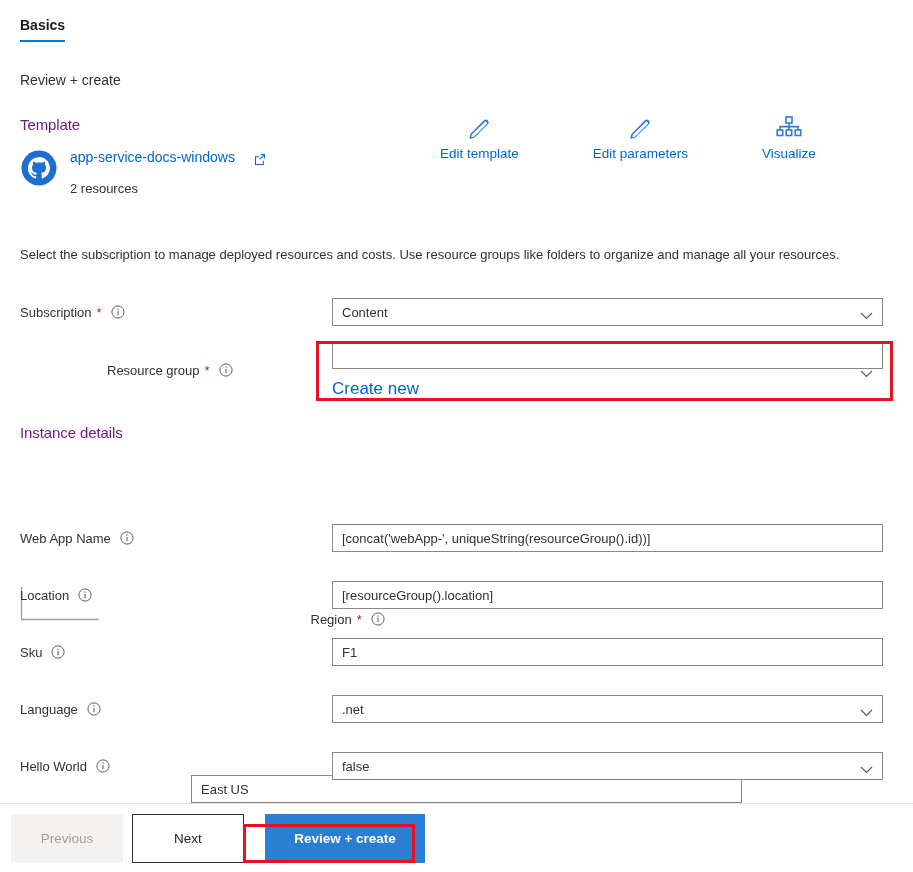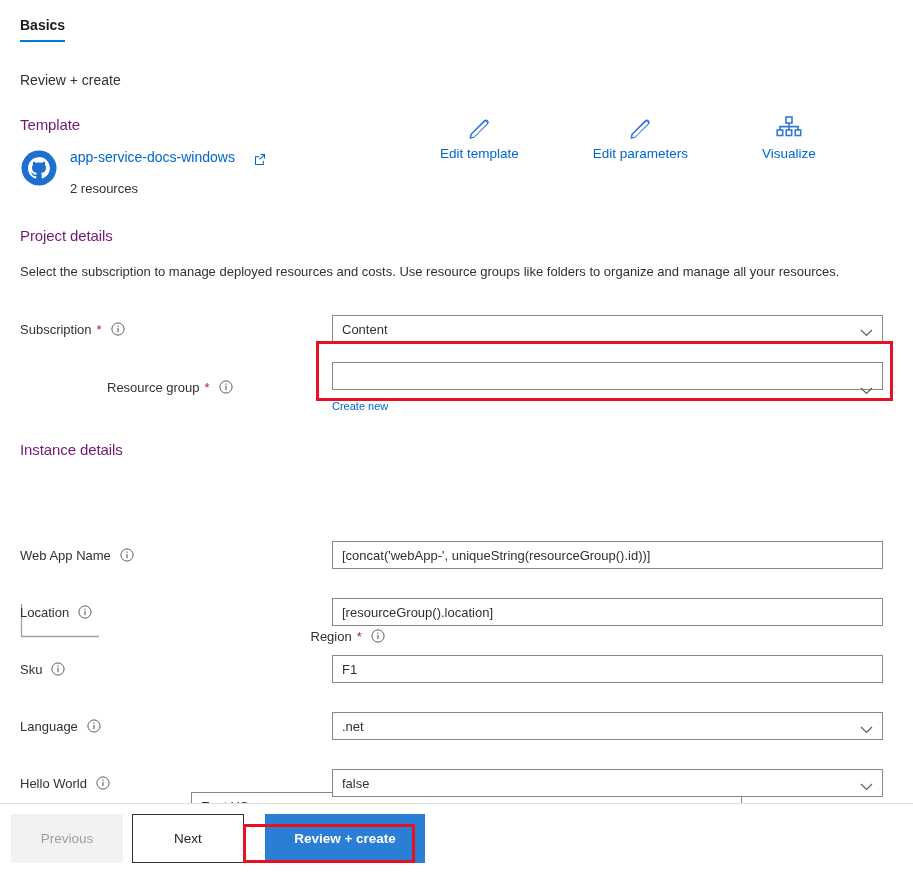--- a/index.html
+++ b/index.html
@@ -155,21 +155,21 @@
 
   
   .sub-label { padding-left: 87px; }
   .tree-connector {
     position: absolute;
     pointer-events: none;
   }
 
   .create-new {
     color: #0066cc;
-    font-size: 11px;
+    font-size: 17px;
     cursor: pointer;
     margin-top: 10px;
     display: inline-block;
   }
 
   
   .annot {
     position: absolute;
     border: 3px solid #e81123;
     pointer-events: none;
@@ -290,21 +290,20 @@
             <path d="M13 8.2v3.4M4 15v-3.4h18V15M13 11.6V15"></path>
           </g>
         </svg>
       </span>
       <span class="action-label">Visualize</span>
     </div>
   </div>
 </div>
 
 <div class="project-details">
-  <div class="section-heading">Project details</div>
   <div class="desc">Select the subscription to manage deployed resources and costs. Use resource groups like folders to organize and manage all your resources.</div>
 </div>
 
 <div class="form" style="padding-top:8px;">
 
   <div class="field">
     <div class="label">
       <span>Subscription</span>
       <span class="req">*</span>
       <span class="info-icon">

